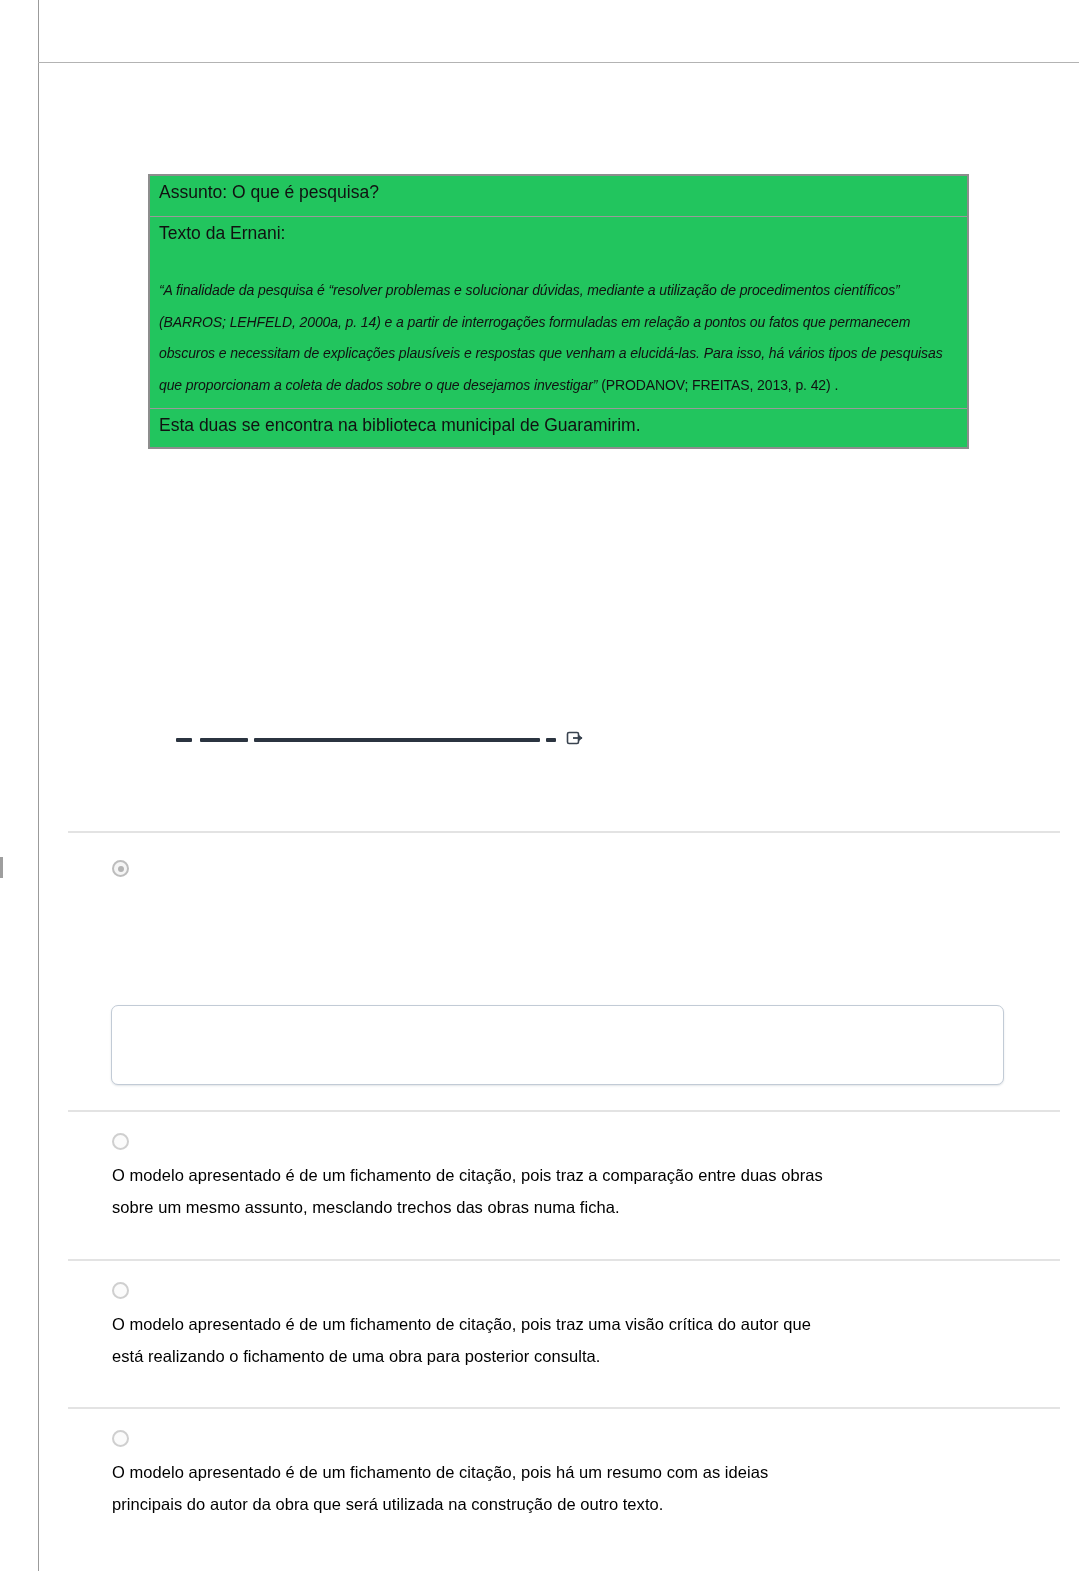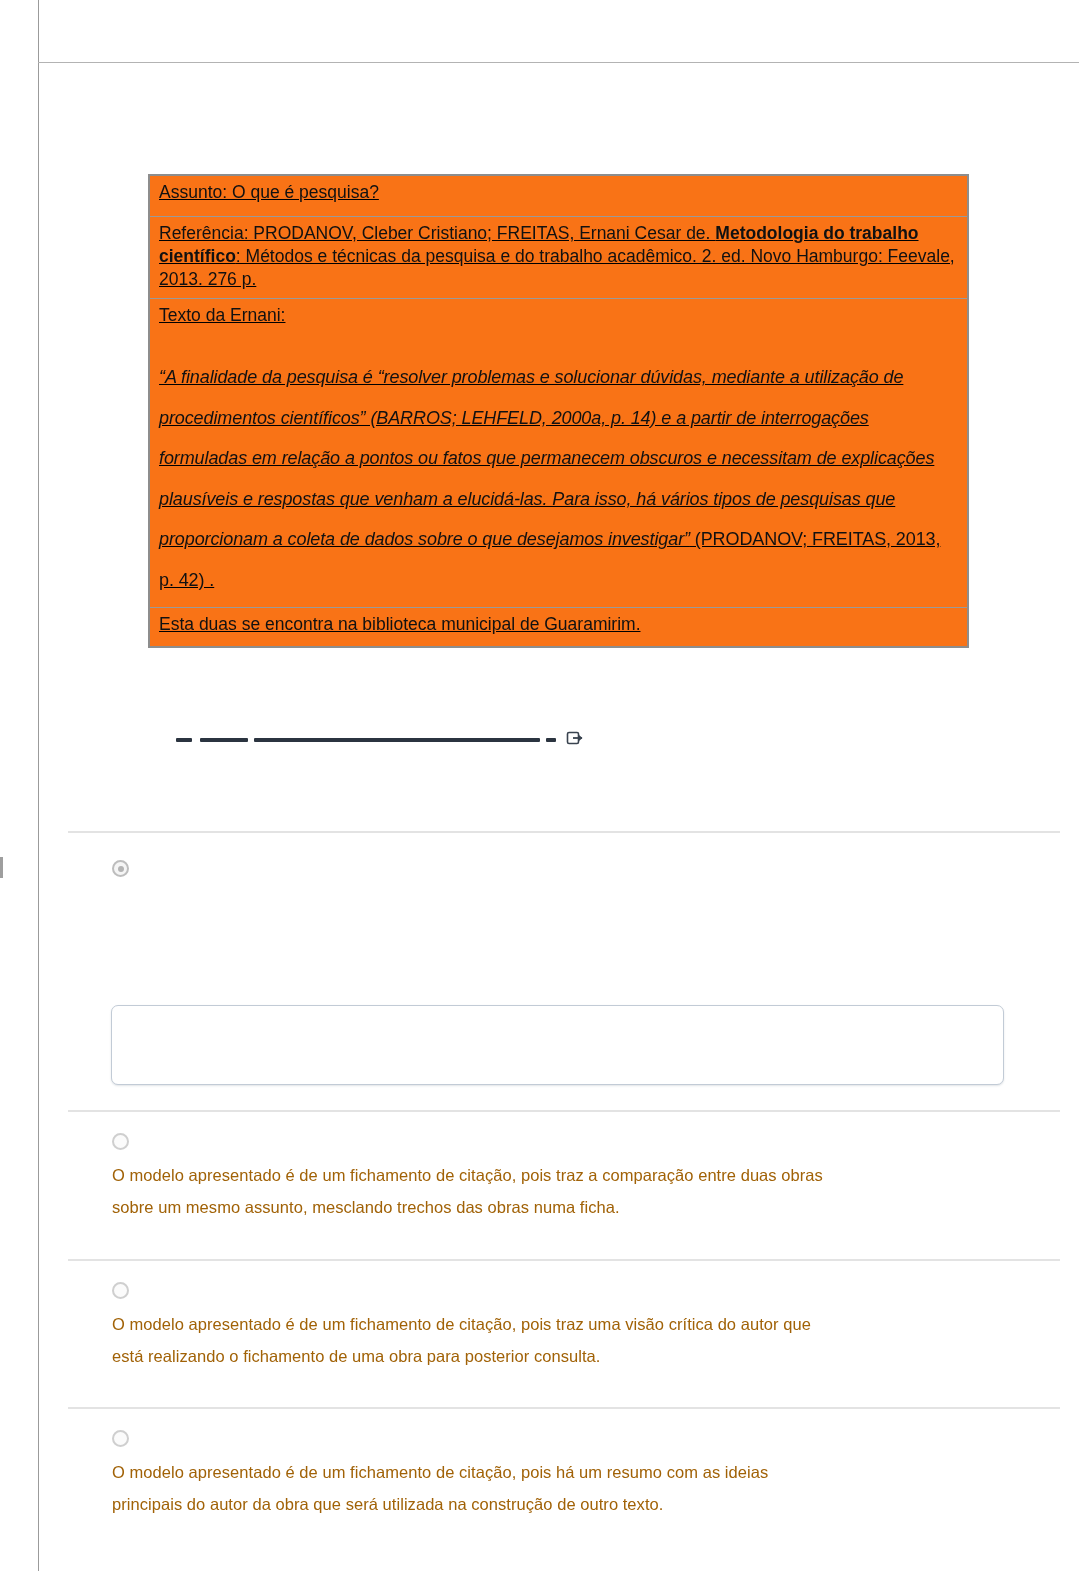--- a/index.html
+++ b/index.html
@@ -47,23 +47,22 @@
     height: 768px;
   }
 
   
   .ficha-table {
     position: absolute;
     left: 110px;
     top: 111px;
     width: 821px;
     border-collapse: collapse;
-    background: #f97316;
+    background: #22c55e;
     border: 2px solid #8d8d8d;
-    text-decoration: underline;
   }
   .ficha-table td {
     border: 1px solid #9a9a9a;
     padding: 5px 9px 7px 9px;
     vertical-align: top;
     color: #111111;
     font-size: 17.5px;
     line-height: 1.32;
     font-family: "Liberation Sans", sans-serif;
   }
@@ -77,21 +76,21 @@
   .ficha-texto {
     padding-bottom: 16px;
   }
   .ficha-texto .lbl {
     display: block;
     margin-bottom: 30px;
   }
   .ficha-quote {
     display: block;
     font-style: italic;
-    font-size: 18px;
+    font-size: 14px;
     line-height: 2.25;
     letter-spacing: -0.1px;
   }
   .ficha-quote .norm { font-style: normal; }
   .ficha-local { height: 26px; }
 
   
   .redacted-line {
     position: absolute;
     left: 138px;
@@ -184,21 +183,21 @@
   }
 
   
   .option {
     position: absolute;
     left: 112px;
     width: 905px;
   }
   .option .radio { margin-bottom: 9px; }
   .option-text {
-    color: #a16207;
+    color: #000000;
     font-size: 16.5px;
     line-height: 32px;
     font-family: "Liberation Sans", sans-serif;
     letter-spacing: 0.05px;
     white-space: pre-line;
   }
 
   #option-1 { top: 1133px; }
   #option-2 { top: 1282px; }
   #option-3 { top: 1430px; }
@@ -215,23 +214,20 @@
   <div class="frame-vline"></div>
   <div class="frame-hline-top"></div>
 </div>
 
 <div id="question-body">
 
   <table class="ficha-table">
     <tbody>
       <tr>
         <td class="ficha-assunto">Assunto: O que é pesquisa?</td>
-      </tr>
-      <tr>
-        <td class="ficha-ref"><span>Referência: PRODANOV, Cleber Cristiano; FREITAS, Ernani Cesar de. </span><b>Metodologia do trabalho científico</b><span>: Métodos e técnicas da pesquisa e do trabalho acadêmico. 2. ed. Novo Hamburgo: Feevale, 2013. 276 p.</span></td>
       </tr>
       <tr>
         <td class="ficha-texto">
           <span class="lbl">Texto da Ernani:</span>
           <span class="ficha-quote"><span>“A finalidade da pesquisa é “resolver problemas e solucionar dúvidas, mediante a utilização de procedimentos científicos” (BARROS; LEHFELD, 2000a, p. 14) e a partir de interrogações formuladas em relação a pontos ou fatos que permanecem obscuros e necessitam de explicações plausíveis e respostas que venham a elucidá-las. Para isso, há vários tipos de pesquisas que proporcionam a coleta de dados sobre o que desejamos investigar”</span><span class="norm"> (PRODANOV; FREITAS, 2013, p. 42) .</span></span>
         </td>
       </tr>
       <tr>
         <td class="ficha-local">Esta duas se encontra na biblioteca municipal de Guaramirim.</td>
       </tr>

